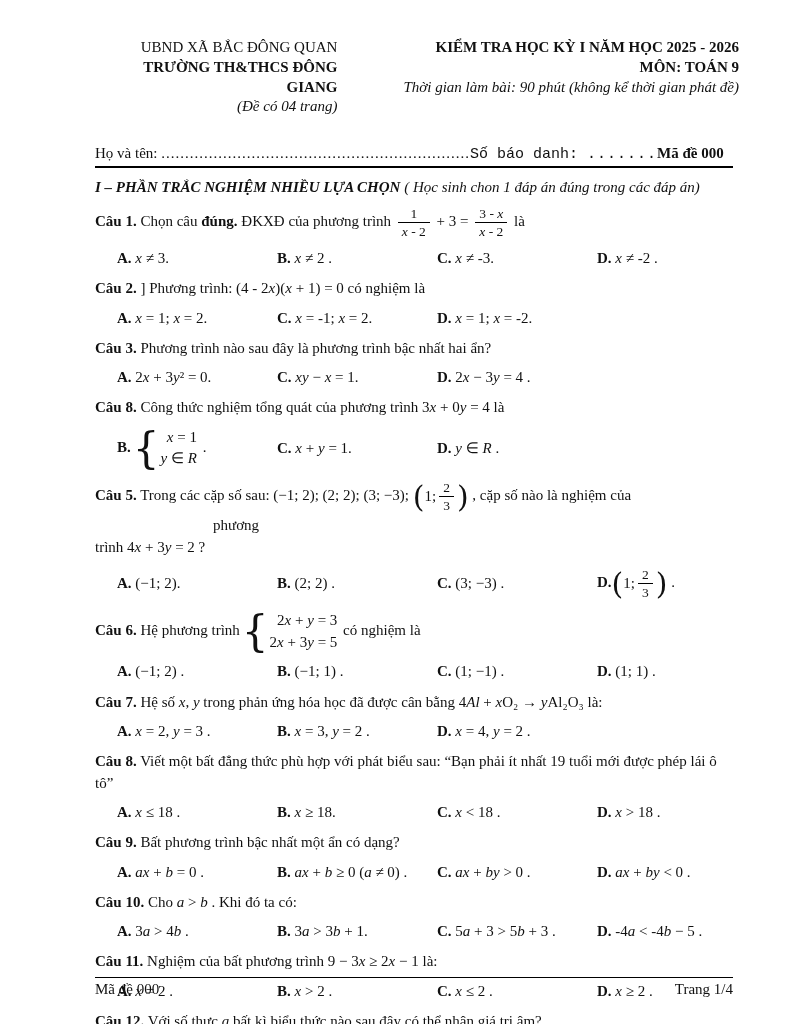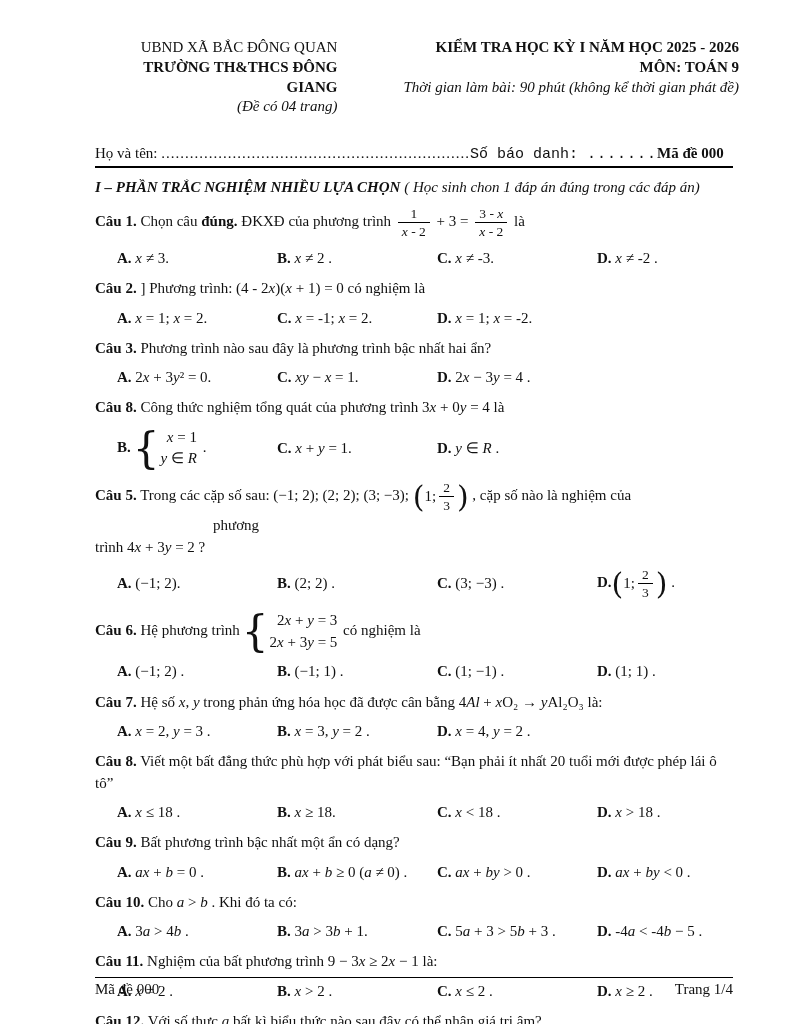--- a/index.html
+++ b/index.html
@@ -166,21 +166,21 @@
       </div>
       <div class="q">
         <div class="stem"><span class="qlabel">Câu 7.</span><span> Hệ số </span><i>x</i><span>, </span><i>y</i><span>  trong phản ứng hóa học đã được cân bằng  4</span><i>Al</i><span> + </span><i>x</i><span>O₂ → </span><i>y</i><span>Al₂O₃   là:</span></div>
         <div class="opts">
           <span class="opt"><span class="k">A.</span><span> </span><i>x</i><span> = 2, </span><i>y</i><span> = 3 .</span></span>
           <span class="opt"><span class="k">B.</span><span> </span><i>x</i><span> = 3, </span><i>y</i><span> = 2 .</span></span>
           <span class="opt"><span class="k">D.</span><span> </span><i>x</i><span> = 4, </span><i>y</i><span> = 2 .</span></span>
         </div>
       </div>
       <div class="q">
-        <div class="stem"><span class="qlabel">Câu 8.</span><span> Viết một bất đẳng thức phù hợp với phát biểu sau: “Bạn phải ít nhất 20 tuổi mới được phép lái ô</span><br><span>tô”</span></div>
+        <div class="stem"><span class="qlabel">Câu 8.</span><span> Viết một bất đẳng thức phù hợp với phát biểu sau: “Bạn phải ít nhất 19 tuổi mới được phép lái ô</span><br><span>tô”</span></div>
         <div class="opts">
           <span class="opt"><span class="k">A.</span><span> </span><i>x</i><span> ≤ 18 .</span></span>
           <span class="opt"><span class="k">B.</span><span> </span><i>x</i><span> ≥ 18.</span></span>
           <span class="opt"><span class="k">C.</span><span> </span><i>x</i><span> &lt; 18 .</span></span>
           <span class="opt"><span class="k">D.</span><span> </span><i>x</i><span> &gt; 18 .</span></span>
         </div>
       </div>
       <div class="q">
         <div class="stem"><span class="qlabel">Câu 9.</span><span> Bất phương trình bậc nhất một ẩn có dạng?</span></div>
         <div class="opts">

